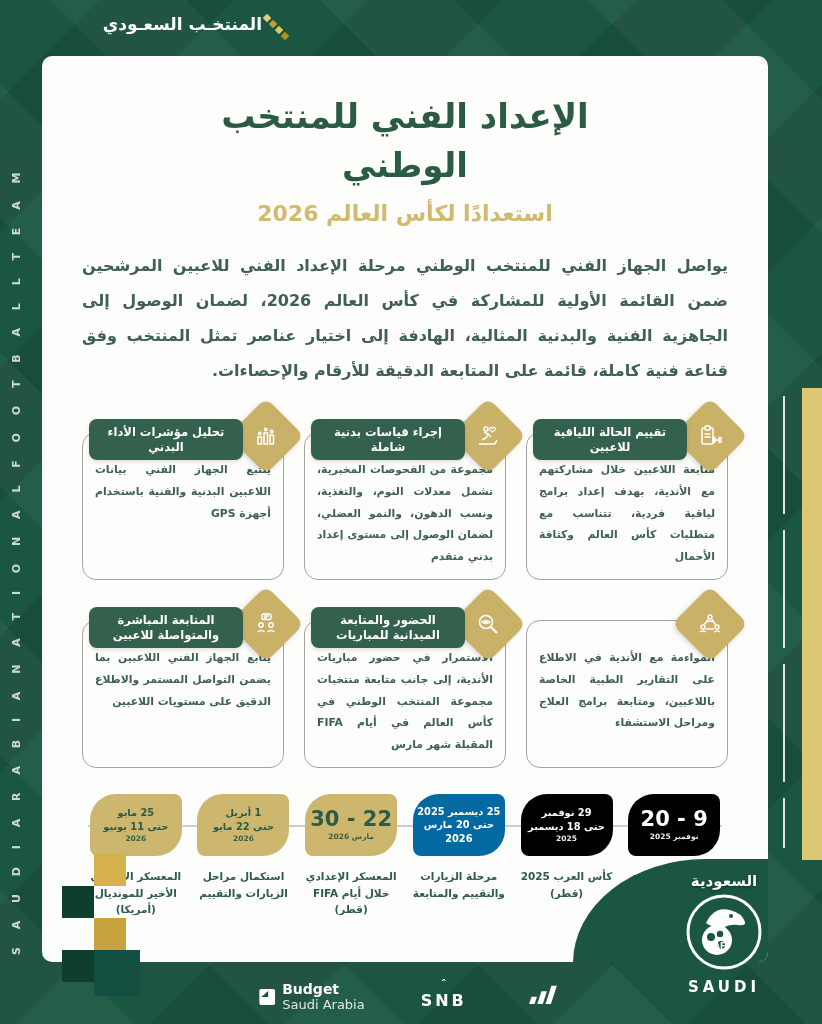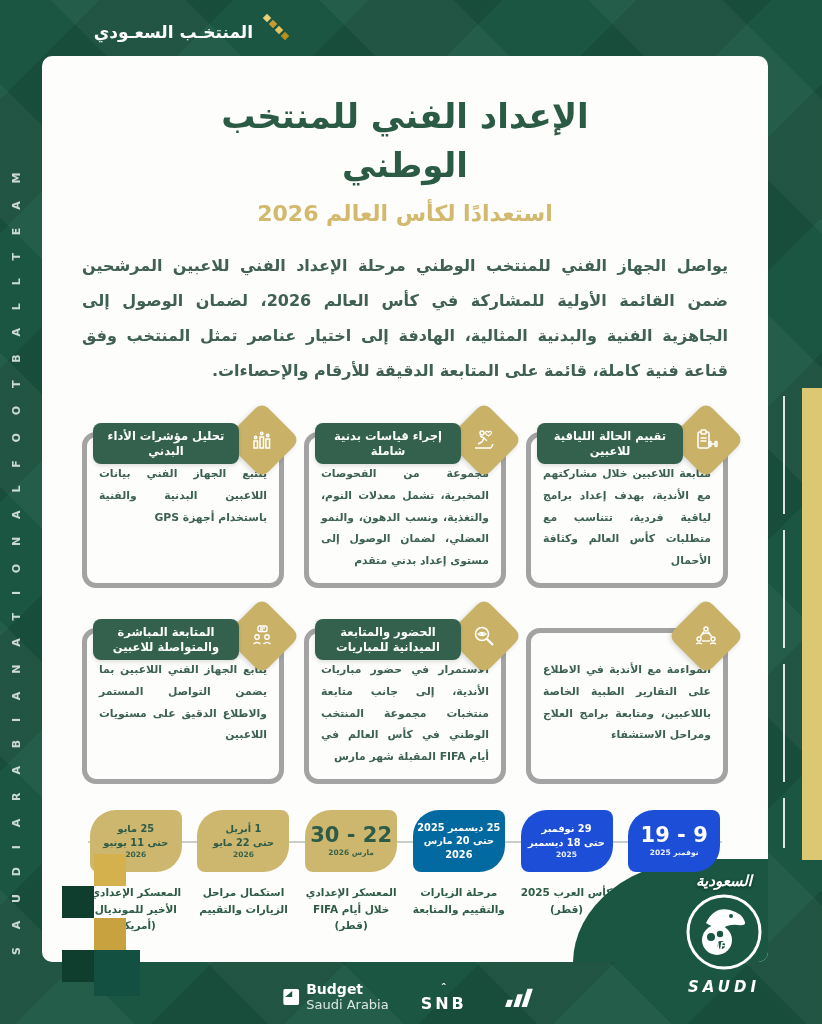--- a/index.html
+++ b/index.html
@@ -4,70 +4,70 @@
 <style>
   html,body{margin:0;padding:0;background:#0e3a2b;}
   *{box-sizing:border-box;font-family:"DejaVu Sans",sans-serif;}
   .stage{
     position:relative;width:822px;height:1024px;overflow:hidden;margin:0 auto;
     background-color:#1a5641;
     background-image:
       repeating-linear-gradient(45deg, rgba(255,255,255,0.045) 0 95px, transparent 95px 190px),
       repeating-linear-gradient(-45deg, rgba(0,0,0,0.10) 0 95px, transparent 95px 190px);
   }
-  .brand-row{position:absolute;top:14px;left:30px;display:flex;direction:rtl;align-items:flex-end;gap:9px;width:260px;}
+  .brand-row{position:absolute;top:14px;left:30px;display:flex;direction:rtl;align-items:flex-start;width:260px;}
   .brand-text{color:#fff;font-weight:bold;font-size:17px;white-space:nowrap;}
   
   .side-text{position:absolute;left:10px;top:270px;height:580px;display:flex;align-items:center;justify-content:center;
     writing-mode:vertical-rl;transform:rotate(180deg);direction:ltr;
     color:rgba(255,255,255,.78);font-size:11px;font-weight:600;letter-spacing:7px;white-space:nowrap;}
   .gold-strip{position:absolute;right:0;top:388px;width:20px;height:472px;background:#dcc873;}
   .callig{position:absolute;right:37px;top:396px;width:2px;height:452px;
     background:repeating-linear-gradient(to bottom, rgba(255,255,255,.85) 0 118px, transparent 118px 134px);}
   
   .card{position:absolute;left:42px;top:56px;width:726px;height:906px;background:#fdfdfb;
     border-radius:10px;overflow:hidden;padding:26px 40px 0;}
   .crest-cutout{position:absolute;bottom:-1px;right:-1px;width:196px;height:104px;background:#1a5641;
     border-top-left-radius:140px 110px;}
   .title{margin:10px auto 0;max-width:480px;text-align:center;color:#2b5a45;font-weight:bold;font-size:34px;line-height:1.45;}
   .subtitle{margin:10px auto 0;text-align:center;color:#d2b96d;font-weight:bold;font-size:22px;}
   .intro{margin:22px auto 0;color:#3f6052;font-weight:600;font-size:16px;line-height:2.2;
     text-align:justify;}
   
   .grid{margin-top:44px;display:grid;grid-template-columns:repeat(3,1fr);column-gap:20px;row-gap:40px;}
-  .info-card{position:relative;border:5px solid #a3a3a3;border-radius:14px;padding:26px 12px 12px;min-height:128px;}
+  .info-card{position:relative;border:1px solid #a3a3a3;border-radius:14px;padding:26px 12px 12px;min-height:128px;}
   .info-head{position:absolute;top:-14px;right:40px;left:6px;background:#33614d;color:#fff;border-radius:8px;
     padding:6px 10px;font-size:11.5px;font-weight:bold;text-align:center;line-height:1.25;box-shadow:0 2px 4px rgba(0,0,0,.12);}
   .diamond{position:absolute;top:-24px;right:-10px;width:54px;height:54px;background:#c9b268;border-radius:9px;
     transform:rotate(45deg);display:flex;align-items:center;justify-content:center;box-shadow:0 2px 5px rgba(0,0,0,.15);}
   .diamond svg{transform:rotate(-45deg);}
   .info-body{color:#3c6152;font-weight:bold;font-size:10.8px;line-height:2.0;text-align:justify;}
   
   .tl-title{margin:34px auto 0;text-align:center;color:#2b5a45;font-weight:bold;font-size:27px;}
   .timeline{position:relative;margin-top:26px;display:flex;direction:rtl;}
   .tl-line{position:absolute;top:31px;right:6px;left:6px;height:2px;background:#c8cfc8;}
   .ms{flex:1;display:flex;flex-direction:column;align-items:center;position:relative;}
   .ms-shape{width:92px;height:62px;display:flex;flex-direction:column;justify-content:center;align-items:center;
     border-radius:26px 8px 26px 8px;position:relative;z-index:2;text-align:center;padding:2px;}
-  .ms-gray{background:#1d4ed8;color:#fff;}
+  .ms-gray{background:#000000;color:#fff;}
   .ms-green{background:#0369a1;color:#fff;}
   .ms-gold{background:#cdb76e;color:#2d5b47;}
   .d-num{font-size:21px;font-weight:bold;line-height:1.1;}
   .d-line{font-size:9.8px;font-weight:bold;line-height:1.4;}
   .d-sub{font-size:7.5px;font-weight:bold;opacity:.92;line-height:1.4;}
   .ms-label{margin-top:12px;font-size:10.5px;font-weight:bold;color:#2d5b47;text-align:center;line-height:1.55;max-width:118px;}
   
   .sq{position:absolute;z-index:6;}
   
-  .crest{position:absolute;top:872px;right:28px;width:140px;text-align:center;z-index:5;font-style:italic;}
+  .crest{position:absolute;top:872px;right:28px;width:140px;text-align:center;z-index:5;}
   .crest-top{color:#fff;font-weight:bold;font-size:15px;text-shadow:0 1px 3px rgba(0,35,22,.65);}
   .crest-bottom{color:#fff;font-weight:bold;font-size:15px;letter-spacing:4px;margin-top:2px;direction:ltr;}
   
   .sponsors{position:absolute;bottom:12px;left:50%;transform:translateX(-50%);display:flex;direction:ltr;
-    gap:32px;align-items:center;z-index:4;}
+    gap:56px;align-items:flex-start;z-index:4;}
   .sp{display:flex;align-items:center;gap:7px;color:#fff;}
   .sp-col{display:flex;flex-direction:column;line-height:1.1;}
   .sp-name{font-weight:bold;font-size:14px;}
   .sp-sub{font-size:13px;opacity:.85;}
   .snb{display:flex;flex-direction:column;align-items:center;line-height:.6;}
   .snb-caret{font-size:11px;font-weight:bold;}
   .snb-name{font-size:16px;font-weight:bold;letter-spacing:3px;}
 </style>
 </head>
 <body>
@@ -191,21 +191,21 @@
         <div class="info-body">يتابع الجهاز الفني اللاعبين بما يضمن التواصل المستمر والاطلاع الدقيق على مستويات اللاعبين</div>
       </div>
     </div>
 
 
     <div class="timeline">
       <div class="tl-line"></div>
 
       <div class="ms">
         <div class="ms-shape ms-gray">
-          <div class="d-num">9 - 19</div>
+          <div class="d-num">9 - 20</div>
           <div class="d-sub">نوفمبر 2025</div>
         </div>
         <div class="ms-label">المعسكر الإعدادي الأول (جدة)</div>
       </div>
 
       <div class="ms">
         <div class="ms-shape ms-gray">
           <div class="d-line">29 نوفمبر</div>
           <div class="d-line">حتى 18 ديسمبر</div>
           <div class="d-sub">2025</div>

